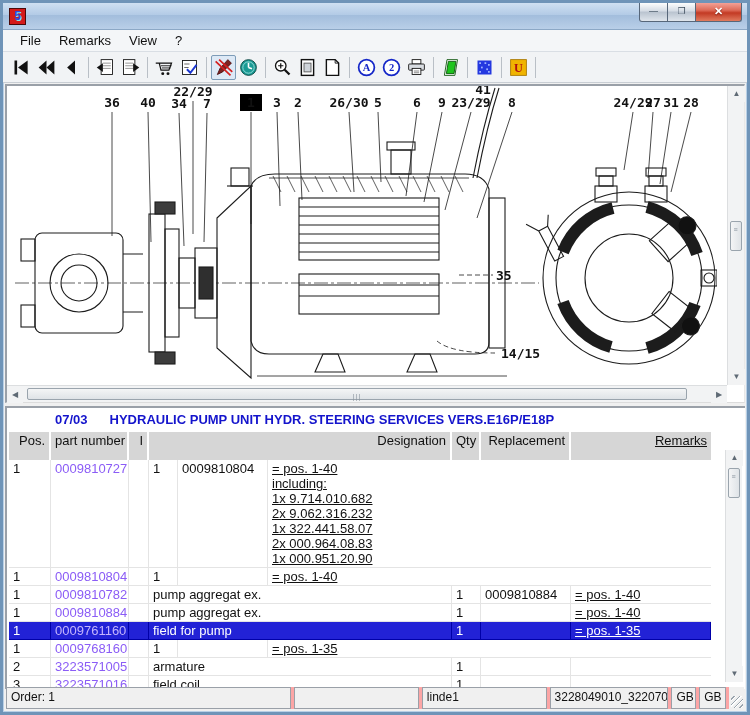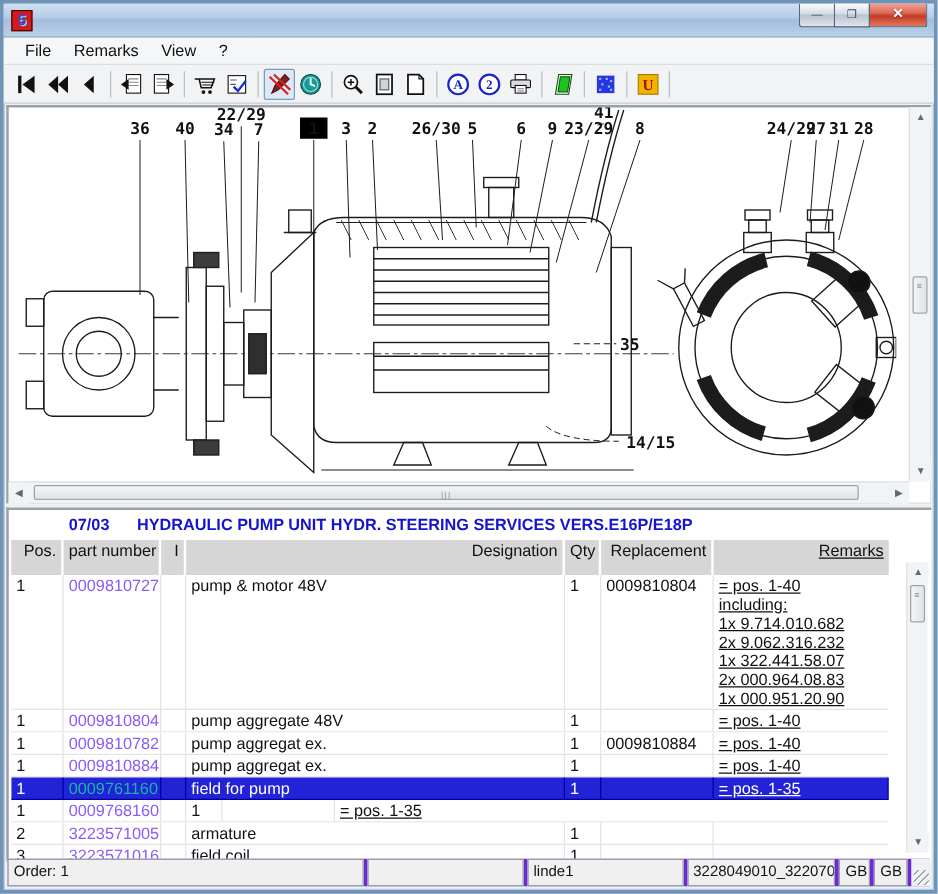--- a/index.html
+++ b/index.html
@@ -71,29 +71,29 @@
   .hcell { background:#d6d6d6; border-right:2px solid #fff; font-size:13px; color:#111;
            padding:1px 4px; white-space:nowrap; overflow:hidden; }
   .grid-body { overflow:hidden; height:234px; }
   .grow { display:flex; border-bottom:1px solid #e4e4e4; background:#fff; }
   .gcell { border-right:1px solid #e4e4e4; font-size:13px; color:#111; padding:1px 4px;
            white-space:nowrap; overflow:hidden; }
   .gcell.pn { color:#8b5cf6; }
   .gcell.remarks { white-space:pre-line; }
   .grow.selected { background:#2222d6; color:#fff; border-bottom:1px solid #0000a8; }
   .grow.selected .gcell { color:#fff; border-right:1px solid #0000a8; }
-  .grow.selected .gcell.pn { color:#14b8a6; }
+  .grow.selected .gcell.pn { color:#c4b5fd; }
   .c-pos{width:42px;} .c-pn{width:78px;} .c-i{width:20px;} .c-des{width:303px;}
   .c-qty{width:29px;} .c-rep{width:90px;} .c-rem{width:140px; border-right:none;text-decoration:underline;}
   .table-vscroll { position:absolute; right:3px; top:42px; width:17px; height:232px;
                    background:#f2f3f4; border-left:1px solid #dcdee0; }
 
   
   .statusbar { position:absolute; left:3px; right:3px; bottom:3px; height:22px;
-               display:flex; gap:3px; background:#6d28d9; align-items:stretch; }
+               display:flex; gap:3px; background:#fca5a5; align-items:stretch; }
   .spanel { border:1px solid #9aa0a8; background:#f0f0f0; font-size:12px; color:#111;
             padding:2px 4px; white-space:nowrap; overflow:hidden; }
   .sgrip { width:15px; border:none; position:relative; }
   .sgrip:after { content:""; position:absolute; right:1px; bottom:1px; width:12px; height:12px;
                  background:repeating-linear-gradient(135deg, transparent 0 2px, #9aa4ad 2px 3px, #fff 3px 4px); }
 </style>
 </head>
 <body>
 
 <div class="window">
@@ -411,36 +411,34 @@
           <div class="hcell c-des">Designation</div>
           <div class="hcell c-qty">Qty</div>
           <div class="hcell c-rep">Replacement</div>
           <div class="hcell c-rem">Remarks</div>
         </div>
       <div class="grid-body" id="grid-body">
           <div class="grow">
             <div class="gcell c-pos">1</div>
             <div class="gcell c-pn pn">0009810727</div>
             <div class="gcell c-i"></div>
-            <div class="gcell c-des">pump &amp; motor 48V</div>
             <div class="gcell c-qty">1</div>
             <div class="gcell c-rep">0009810804</div>
             <div class="gcell c-rem remarks">= pos. 1-40
 including:
 1x 9.714.010.682
 2x 9.062.316.232
 1x 322.441.58.07
 2x 000.964.08.83
 1x 000.951.20.90</div>
           </div>
           <div class="grow">
             <div class="gcell c-pos">1</div>
             <div class="gcell c-pn pn">0009810804</div>
             <div class="gcell c-i"></div>
-            <div class="gcell c-des">pump aggregate 48V</div>
             <div class="gcell c-qty">1</div>
             <div class="gcell c-rep"></div>
             <div class="gcell c-rem remarks">= pos. 1-40</div>
           </div>
           <div class="grow">
             <div class="gcell c-pos">1</div>
             <div class="gcell c-pn pn">0009810782</div>
             <div class="gcell c-i"></div>
             <div class="gcell c-des">pump aggregat ex.</div>
             <div class="gcell c-qty">1</div>

